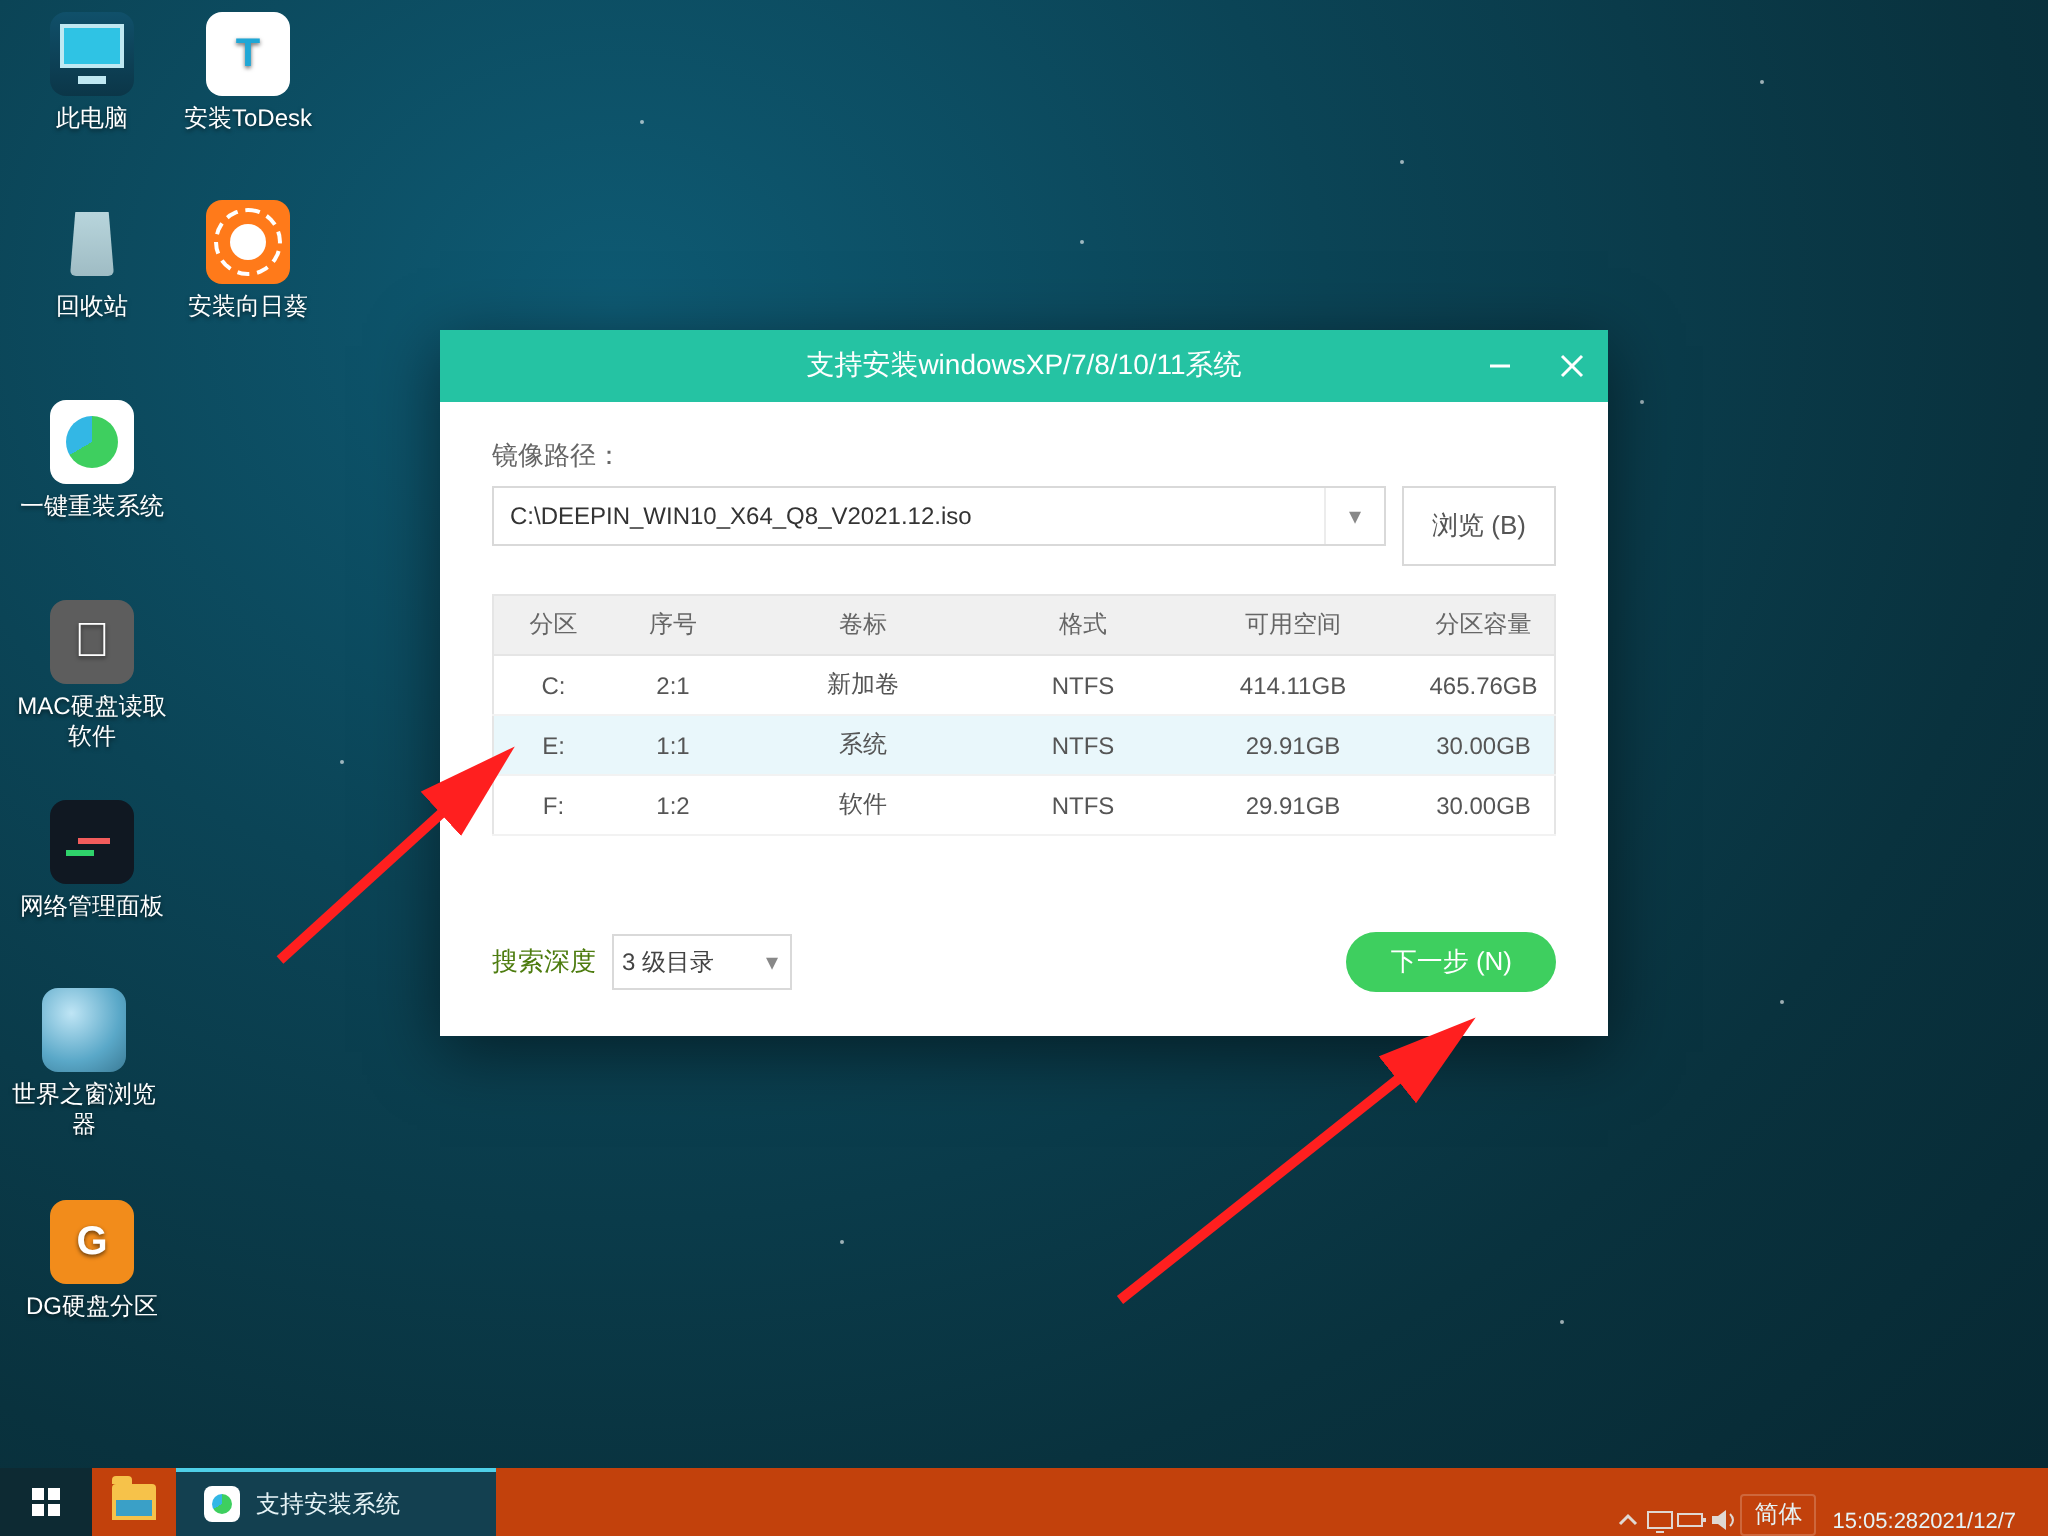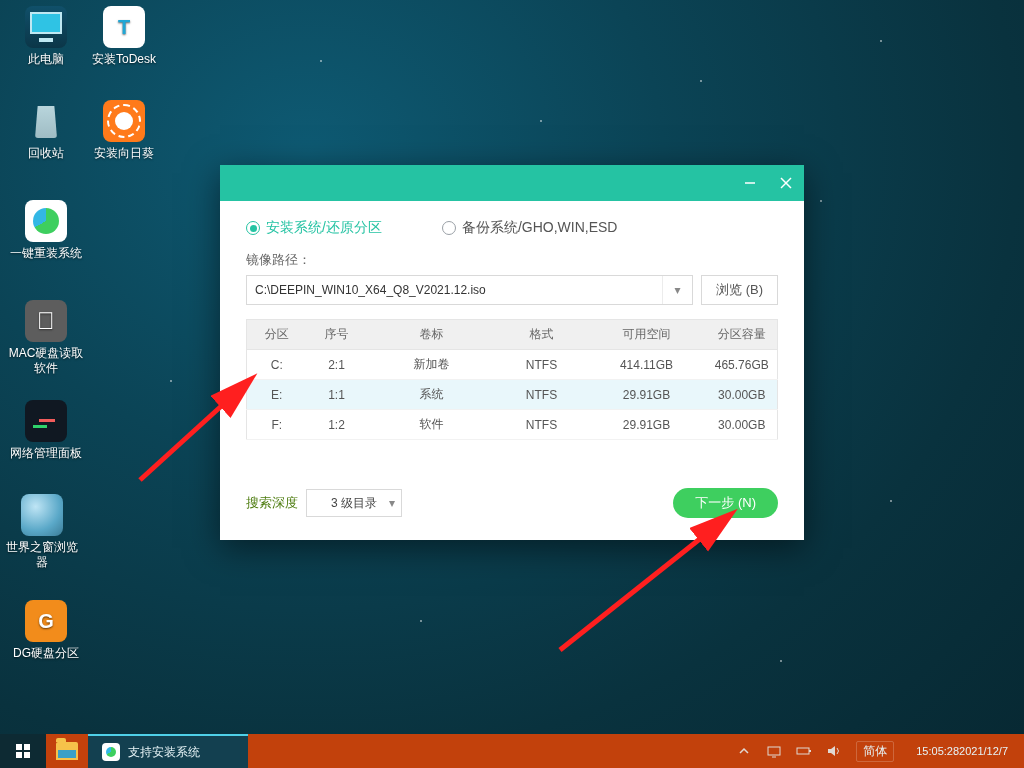--- a/index.html
+++ b/index.html
@@ -98,21 +98,21 @@
     flex:1; height:30px; border:1px solid #d9d9d9;
     display:flex; align-items:center; padding:0 8px; position:relative;
     font-family: Consolas,"SimSun",monospace; font-size:12px; color:#333;
   }
   .path-combo .chev {
     position:absolute; right:0; top:0; bottom:0; width:30px;
     display:flex;align-items:center;justify-content:center; color:#888;
     border-left:1px solid #ececec;
   }
   .btn-outline {
-    height:30px; padding:0 14px; border:1px solid #d9d9d9; background:#fff;
+    height:40px; padding:0 14px; border:1px solid #d9d9d9; background:#fff;
     display:flex;align-items:center; color:#555; cursor:pointer; font-size:13px;
   }
 
   .grid {
     width:100%; border:1px solid #e5e5e5; border-collapse:collapse;
     margin-bottom:48px; color:#555;
   }
   .grid th {
     background:#f0f0f0; font-weight:normal; color:#666;
     padding:6px 4px; font-size:12px; border-bottom:1px solid #e5e5e5;font-family:Liberation Serif, serif;
@@ -123,21 +123,21 @@
   .grid tbody tr { border-bottom:1px solid #f2f2f2; }
   .grid tbody tr.selected { background:#e9f7fb; }
 
   .col1{width:60px}.col2{width:60px}.col3{width:130px}.col4{width:90px}.col5{width:120px}.col6{width:auto}
 
   .footer-row {
     display:flex; align-items:center; gap:8px; margin-bottom:8px;
   }
   .footer-row .lbl { color:#4d7c0f; }
   .small-select {
-    height:28px; border:1px solid #d9d9d9; padding:0 24px 0 24px;
+    height:28px; border:1px solid #d9d9d9; padding:0 24px 0 4px;
     font-size:12px; color:#444; background:#fff; position:relative;
     display:flex;align-items:center; min-width:90px;
   }
   .small-select .chev{position:absolute;right:6px;top:50%;transform:translateY(-50%);color:#888}
   .btn-primary {
     margin-left:auto;
     height:30px; padding:12px 22px; border-radius:15px;
     background:#3ecf5f; color:#fff; display:flex;align-items:center;
     font-size:13px; cursor:pointer; border:none;
   }
@@ -166,21 +166,21 @@
   .tb-btn.explorer .ic-ex::after{content:"";position:absolute;left:2px;right:2px;bottom:2px;height:8px;background:#3aa0c7}
   .task-item {
     display:flex; align-items:center; gap:8px;
     padding:0 14px; min-width:160px;
     background:#134050; border-top:2px solid transparent;
     cursor:pointer;
   }
   .task-item.active{border-top-color:#4fd0e8}
   .task-ico{width:18px;height:18px;border-radius:4px;background:#fff;display:flex;align-items:center;justify-content:center}
   .task-ico::before{content:"";width:10px;height:10px;border-radius:50%;background:conic-gradient(#3ecf5f 0 240deg,#33b7e5 240deg 360deg)}
-  .tray{margin-left:auto;display:flex;align-items:center;gap:14px;padding:0 8px}
+  .tray{margin-left:auto;display:flex;align-items:flex-end;padding:0 8px}
   .tray .ico{opacity:.85}
   .tray-ime{border:1px solid #fff3;padding:1px 6px;border-radius:2px}
   .clock{display:flex;align-items:flex-end;line-height:1.15;padding:0 8px;font-size:11px}
   
   .svg16{width:16px;height:16px;display:block}
 </style>
 </head>
 <body>
 
 <div class="star s1"></div>
@@ -225,44 +225,35 @@
   <div class="ic ic-globe"></div>
   <div>世界之窗浏览器</div>
 </div>
 <div class="desktop-icon" style="left:8px;top:600px">
   <div class="ic ic-dg">G</div>
   <div>DG硬盘分区</div>
 </div>
 
 <div class="installer">
   <div class="titlebar">
+    <span>支持安装windowsXP/7/8/10/11系统</span>
     <div class="win-btn win-min">
       <svg class="svg16" viewBox="0 0 16 16">
           <line x1="3" y1="8" x2="13" y2="8"></line>
         </svg>
     </div>
     <div class="win-btn win-close">
       <svg class="svg16" viewBox="0 0 16 16">
           <line x1="3" y1="3" x2="13" y2="13"></line>
           <line x1="13" y1="3" x2="3" y2="13"></line>
         </svg>
     </div>
   </div>
 
   <div class="body-pad">
-    <div class="mode-row">
-      <div class="radio active">
-        <span class="dot"></span>
-        <span class="lbl">安装系统/还原分区</span>
-      </div>
-      <div class="radio">
-        <span class="dot"></span>
-        <span class="lbl">备份系统/GHO,WIN,ESD</span>
-      </div>
-    </div>
 
     <div class="field-label">镜像路径：</div>
 
     <div class="path-row">
       <div class="path-combo">
         <span>C:\DEEPIN_WIN10_X64_Q8_V2021.12.iso</span>
         <span class="chev">▾</span>
       </div>
       <div class="btn-outline">
         <span>浏览 (B)</span>

